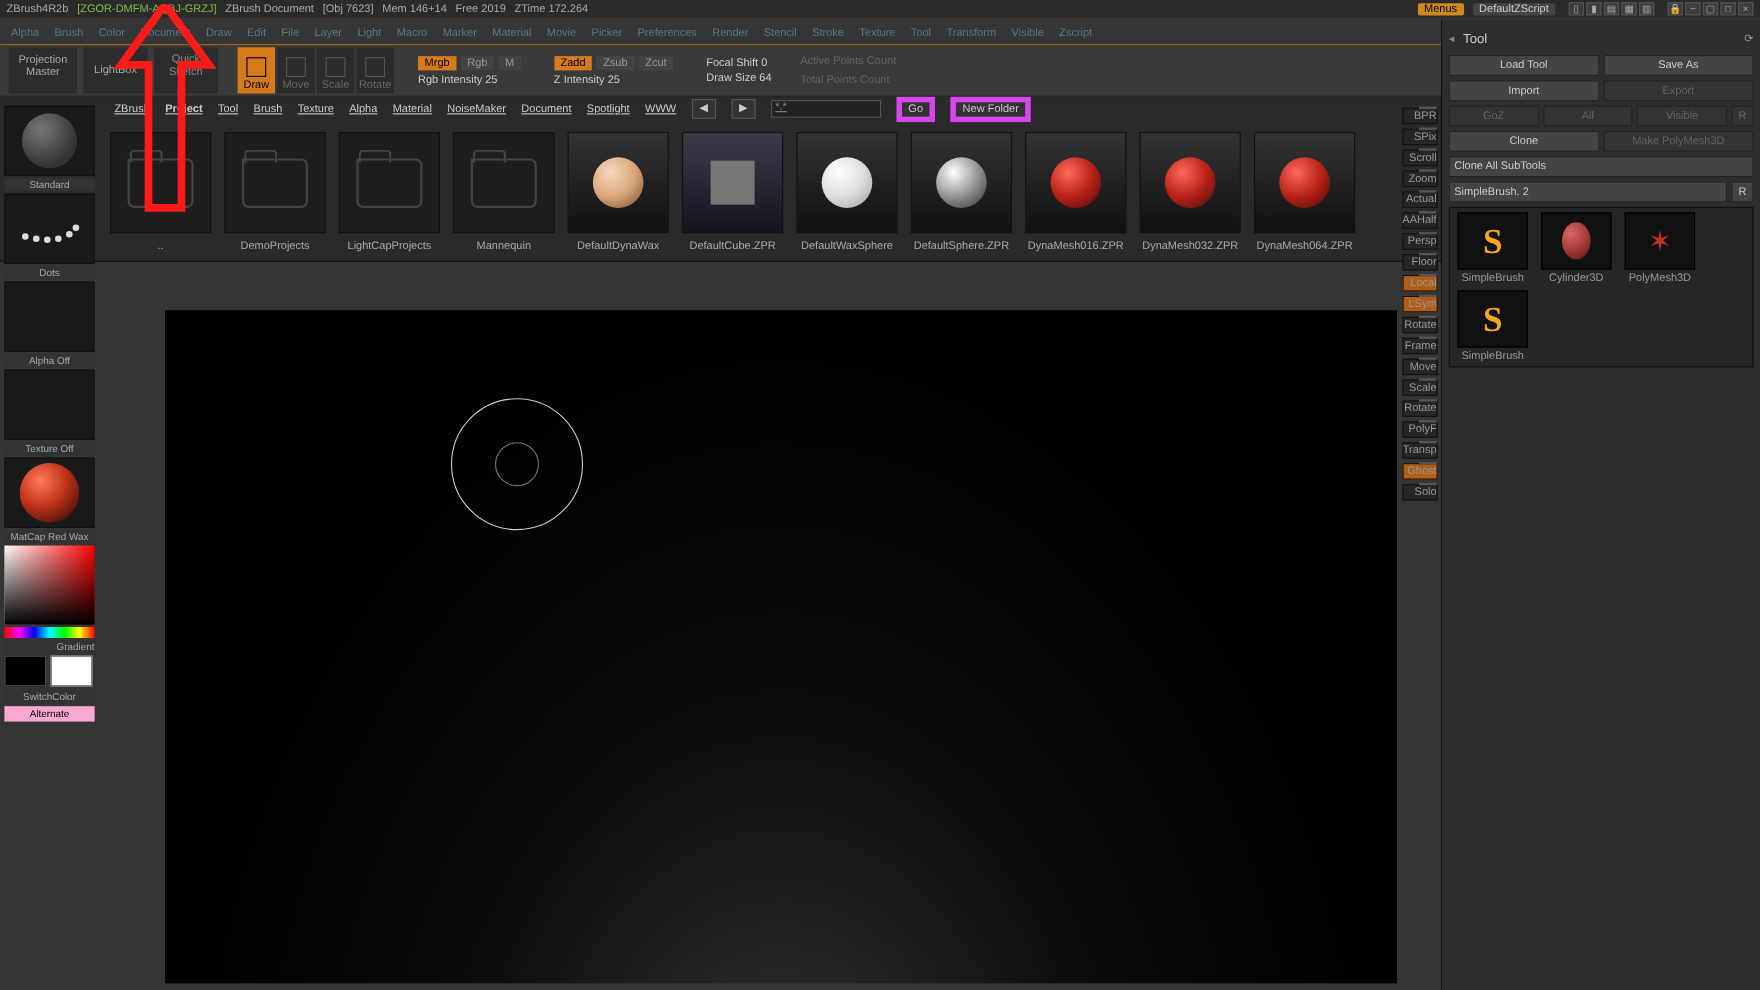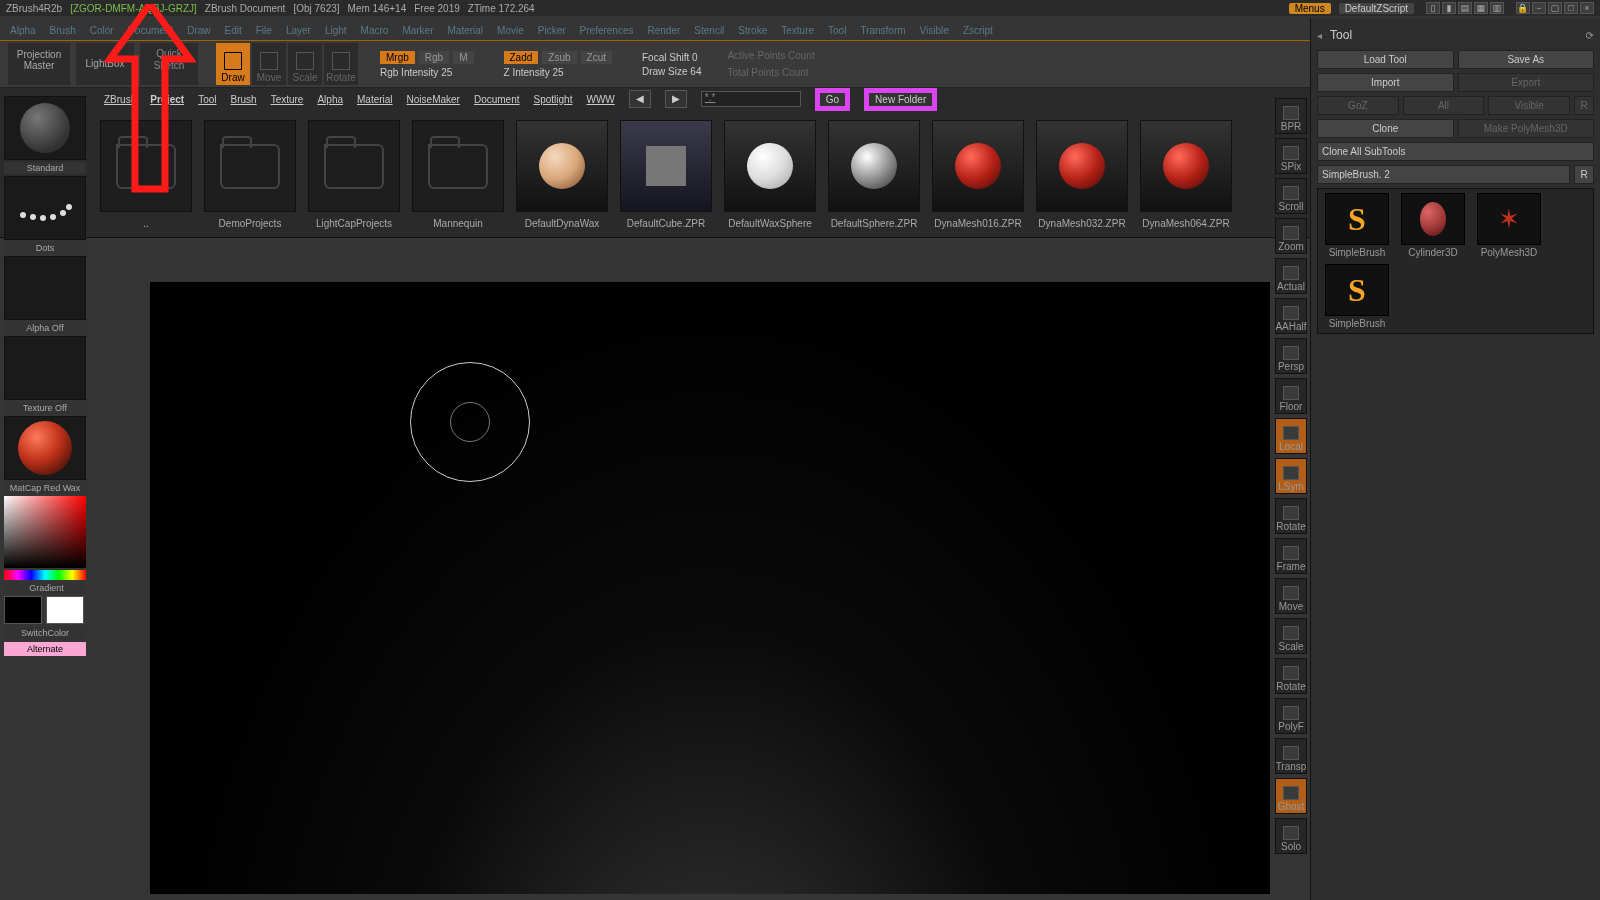--- a/index.html
+++ b/index.html
@@ -61,21 +61,21 @@
   .miniswatch div{width:38px;height:28px;border:1px solid #555}
   .pillbtn{width:82px;text-align:center;font-size:9px;background:#333;color:#aaa;padding:2px 0}
   .pillbtn.or{background:#f9a8d4;color:#000}
   
   .canvas{position:absolute;left:150px;top:282px;right:330px;bottom:6px;background:radial-gradient(ellipse at 50% 130%,#3a3a3a 0%,#0a0a0a 40%,#000 70%)}
   .cursor{position:absolute;left:260px;top:80px}
   .cursor .outer{width:120px;height:120px;border:1px solid #ccc;border-radius:50%}
   .cursor .inner{width:40px;height:40px;border:1px solid #777;border-radius:50%;position:absolute;left:40px;top:40px}
   
   .rstrip{position:absolute;right:290px;top:92px;width:38px;display:flex;flex-direction:column;gap:4px;align-items:center;padding-top:6px}
-  .rbtn{width:32px;height:36px;background:#262626;border:1px solid #111;font-size:8px;color:#999;text-align:center;display:flex;flex-direction:column;justify-content:flex-end;align-items:center;padding-bottom:1px;gap:1px}
+  .rbtn{width:32px;height:15px;background:#262626;border:1px solid #111;font-size:8px;color:#999;text-align:center;display:flex;flex-direction:column;justify-content:flex-end;align-items:flex-end;padding-bottom:1px;gap:1px}
   .rbtn.or{background:#b05e18}
   .rbtn .ic{width:16px;height:14px;background:#3a3a3a;border:1px solid #555}
   
   .tool{position:absolute;right:0;top:18px;width:290px;background:#2e2e2e;border-left:1px solid #111;height:calc(100% - 18px);padding:6px;display:flex;flex-direction:column;gap:4px}
   .tool h3{font-size:12px;color:#ccc;font-weight:normal;padding:4px 2px}
   .trow{display:flex;gap:4px}
   .tbtn{flex:1;background:#444;color:#ccc;text-align:center;padding:3px 0;font-size:10px;border:1px solid #222}
   .tbtn.dim{background:#333;color:#666}
   .tbtn.sm{flex:0 0 20px}
   .toolgrid{display:flex;gap:6px;flex-wrap:wrap;padding:4px;background:#262626;border:1px solid #111}
@@ -311,21 +311,21 @@
   <div class="swatch"></div>
   <div class="swlbl">Alpha Off</div>
   <div class="swatch"></div>
   <div class="swlbl">Texture Off</div>
   <div class="swatch">
       <div class="matball"></div>
     </div>
   <div class="swlbl">MatCap Red Wax</div>
   <div class="picker"></div>
   <div class="hue"></div>
-  <div class="swlbl" style="text-align:center;padding-left:3px">Gradient</div>
+  <div class="swlbl" style="text-align:right;padding-left:3px">Gradient</div>
   <div class="miniswatch">
     <div style="background:#000"></div>
     <div style="background:#fff"></div>
   </div>
   <div class="pillbtn">SwitchColor</div>
   <div class="pillbtn or">Alternate</div>
 </div>
 
 <div class="canvas">
   <div class="cursor">

